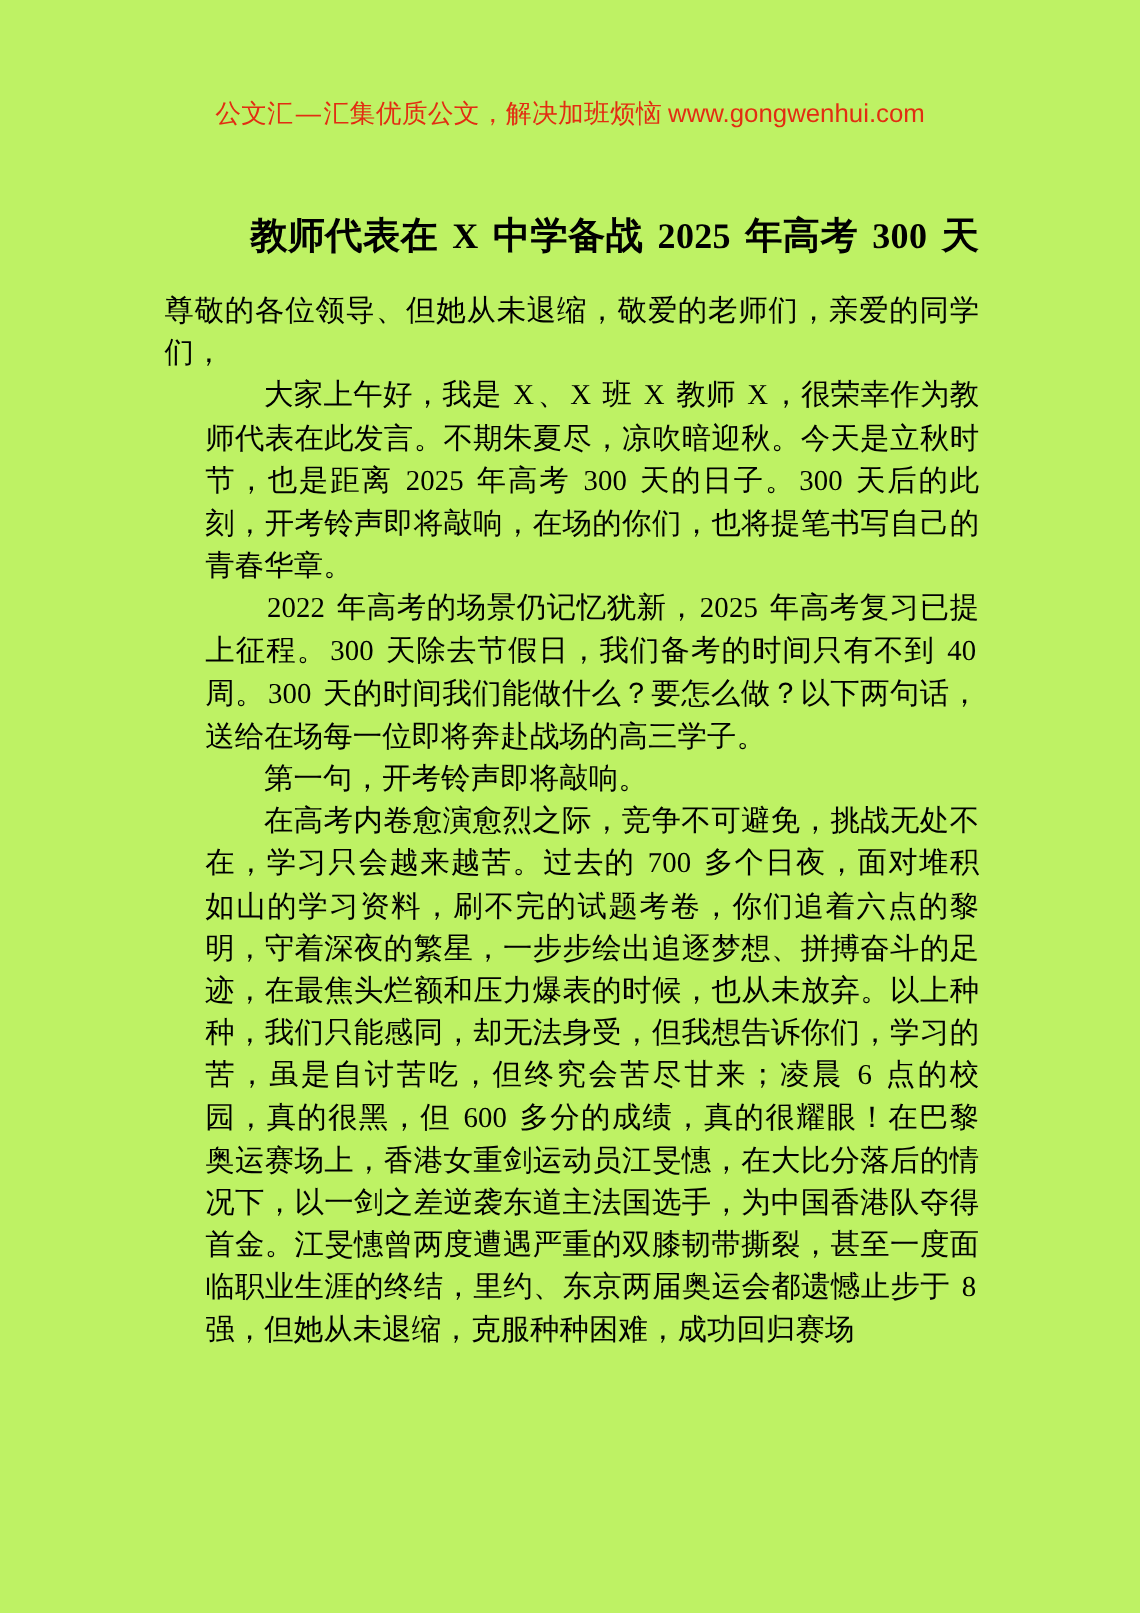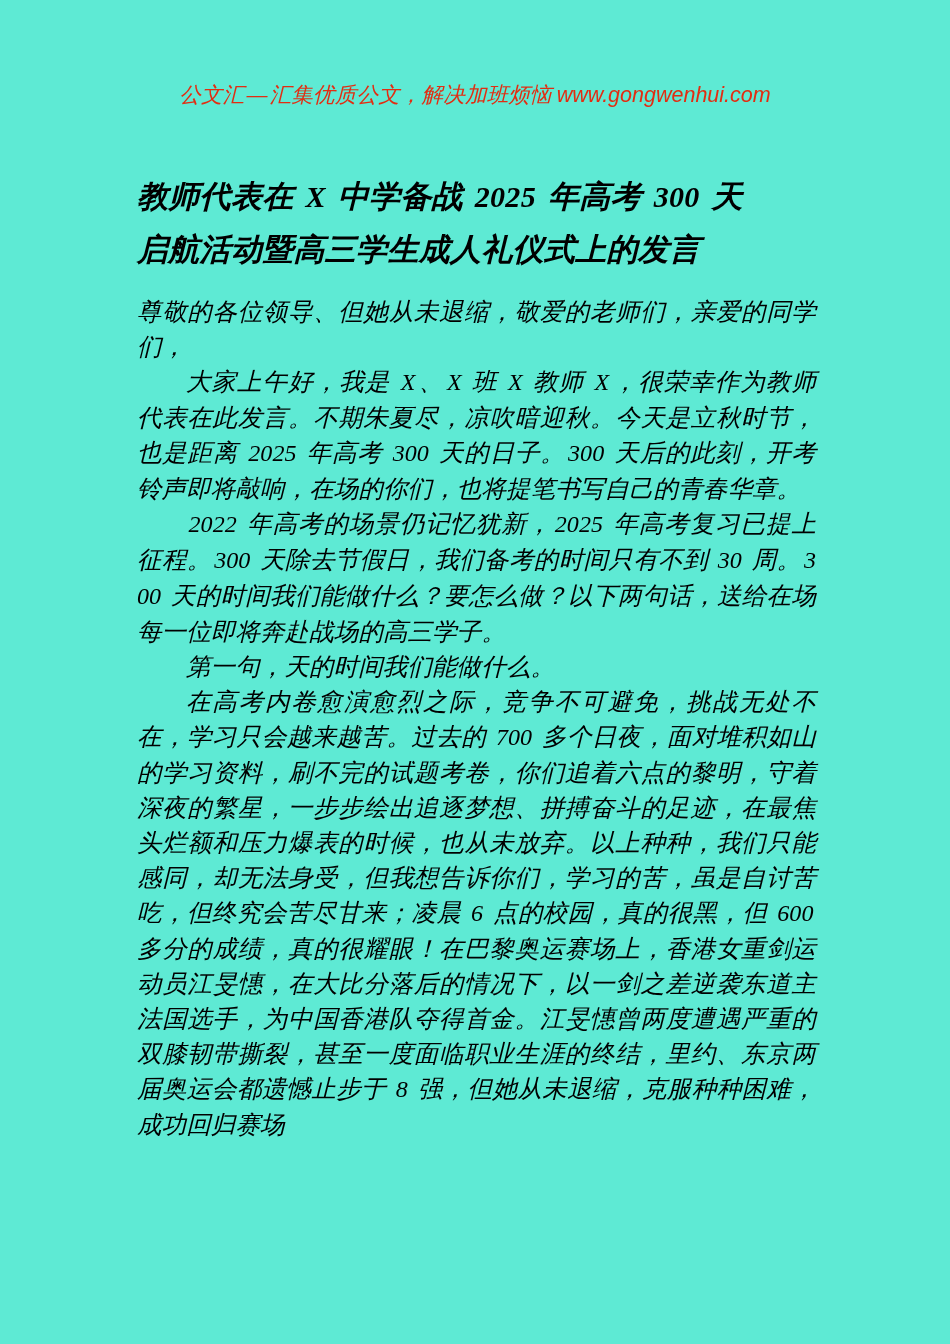--- a/index.html
+++ b/index.html
@@ -10,23 +10,22 @@
   body {
     width: 950px;
     height: 1344px;
     position: relative;
     font-family: "Liberation Sans", "DejaVu Sans", sans-serif;
     -webkit-font-smoothing: antialiased;
   }
   .page {
     position: absolute;
     inset: 0;
-    background: #5eead4;
+    background: #bef264;
     overflow: hidden;
-    font-style: italic;
   }
 
   
   .site-banner {
     position: absolute;
     top: 80px;
     left: 0;
     right: 0;
     text-align: center;
     color: #e22d12;
@@ -49,21 +48,21 @@
     position: absolute;
     left: 137px;
     top: 170px;
     width: 679px;
   }
 
   .doc-title {
     font-size: 31px;
     line-height: 53px;
     font-weight: 600;
-    text-align: left;
+    text-align: right;
     color: #000000;
     letter-spacing: 0.3px;
     margin: 0 0 18px 0;
     font-family: "Liberation Sans", "DejaVu Sans", sans-serif;
   }
   .doc-title .num {
     font-family: "Liberation Serif", "DejaVu Serif", serif;
     font-weight: 600;
     font-size: 30px;
     padding: 0 3px;
@@ -73,44 +72,43 @@
     font-size: 24.5px;
     line-height: 35px;
     color: #000000;
     text-align: justify;
     text-justify: inter-ideograph;
     margin: 0;
     letter-spacing: 0.1px;
     font-family: "Liberation Sans", "DejaVu Sans", sans-serif;
     word-break: break-all;
   }
-  .para.indent { text-indent: 2em; }
+  .para.indent { text-indent: 2em; margin-left: 34px; }
 
   .para .num, .para .lat {
     font-family: "Liberation Serif", "DejaVu Serif", serif;
     font-size: 24px;
     padding: 0 2.5px;
   }
 </style>
 </head>
 <body>
 
 <div class="page">
 
   <div class="site-banner">
     <span class="cn">公文汇</span><span class="sep">—</span><span class="cn">汇集优质公文，解决加班烦恼</span><span class="url">www.gongwenhui.com</span>
   </div>
 
   <div class="doc">
 
     <h1 class="doc-title">
       <span style="display: block;">教师代表在 <span class="num">X</span> 中学备战 <span class="num">2025</span> 年高考 <span class="num">300</span> 天</span>
-      <span style="display: block;">启航活动暨高三学生成人礼仪式上的发言</span>
     </h1>
 
     <p class="para">尊敬的各位领导、但她从未退缩，敬爱的老师们，亲爱的同学们，</p>
     <p class="para indent">大家上午好，我是 <span class="num">X</span>、<span class="num">X</span> 班 <span class="num">X</span> 教师 <span class="num">X</span>，很荣幸作为教师代表在此发言。不期朱夏尽，凉吹暗迎秋。今天是立秋时节，也是距离 <span class="num">2025</span> 年高考 <span class="num">300</span> 天的日子。<span class="num">300</span> 天后的此刻，开考铃声即将敲响，在场的你们，也将提笔书写自己的青春华章。</p>
-    <p class="para indent"><span class="num">2022</span> 年高考的场景仍记忆犹新，<span class="num">2025</span> 年高考复习已提上征程。<span class="num">300</span> 天除去节假日，我们备考的时间只有不到 <span class="num">30</span> 周。<span class="num">300</span> 天的时间我们能做什么？要怎么做？以下两句话，送给在场每一位即将奔赴战场的高三学子。</p>
-    <p class="para indent">第一句，天的时间我们能做什么。</p>
+    <p class="para indent"><span class="num">2022</span> 年高考的场景仍记忆犹新，<span class="num">2025</span> 年高考复习已提上征程。<span class="num">300</span> 天除去节假日，我们备考的时间只有不到 <span class="num">40</span> 周。<span class="num">300</span> 天的时间我们能做什么？要怎么做？以下两句话，送给在场每一位即将奔赴战场的高三学子。</p>
+    <p class="para indent">第一句，开考铃声即将敲响。</p>
     <p class="para indent">在高考内卷愈演愈烈之际，竞争不可避免，挑战无处不在，学习只会越来越苦。过去的 <span class="num">700</span> 多个日夜，面对堆积如山的学习资料，刷不完的试题考卷，你们追着六点的黎明，守着深夜的繁星，一步步绘出追逐梦想、拼搏奋斗的足迹，在最焦头烂额和压力爆表的时候，也从未放弃。以上种种，我们只能感同，却无法身受，但我想告诉你们，学习的苦，虽是自讨苦吃，但终究会苦尽甘来；凌晨 <span class="num">6</span> 点的校园，真的很黑，但 <span class="num">600</span> 多分的成绩，真的很耀眼！在巴黎奥运赛场上，香港女重剑运动员江旻憓，在大比分落后的情况下，以一剑之差逆袭东道主法国选手，为中国香港队夺得首金。江旻憓曾两度遭遇严重的双膝韧带撕裂，甚至一度面临职业生涯的终结，里约、东京两届奥运会都遗憾止步于 <span class="num">8</span> 强，但她从未退缩，克服种种困难，成功回归赛场</p>
 
   </div>
 </div>
 
 </body></html>

